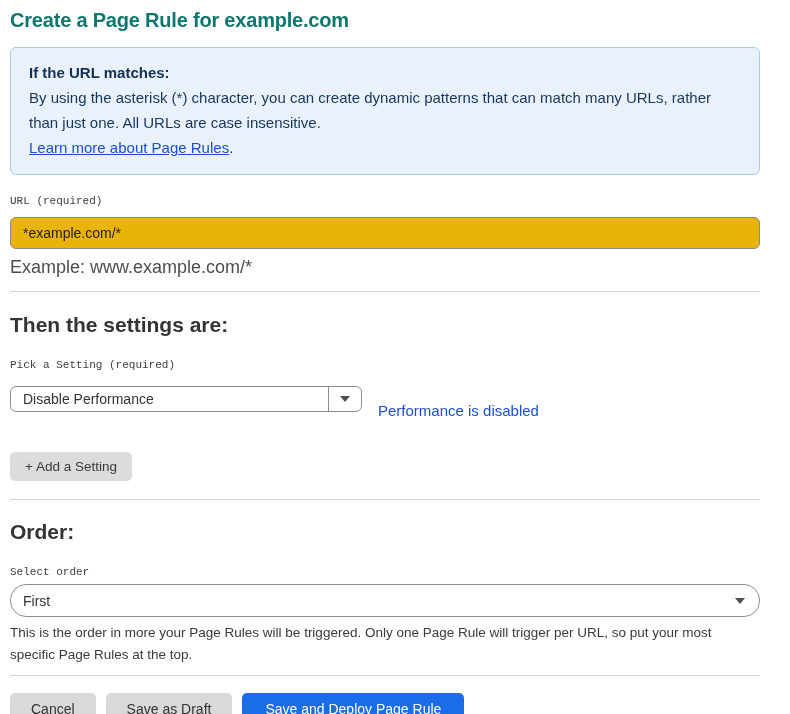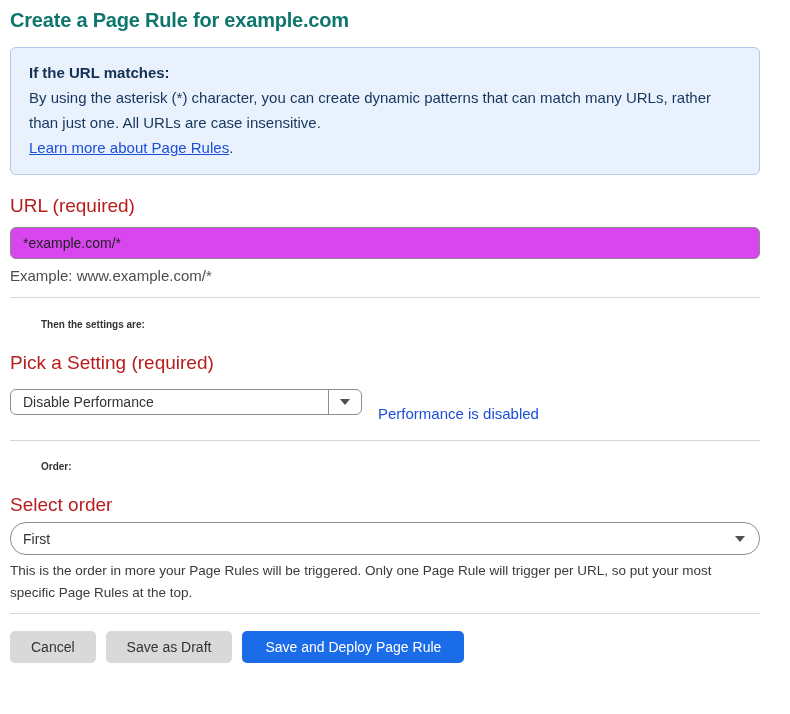--- a/index.html
+++ b/index.html
@@ -24,41 +24,41 @@
     border: 1px solid #abcbe9;
     border-radius: 6px;
     padding: 12px 18px 14px 18px;
     color: #16355f;
     font-size: 15px;
     line-height: 25px;
   }
   .info-box .info-heading { font-size: 15px; font-weight: 700; color: #132f54; }
   .info-box .info-link { color: #1d4ed8; text-decoration: underline; cursor: pointer; }
 
-  .field-label { margin-top: 20px; font-size: 19px; color: #b91c1c; }
+  .field-label { margin-top: 20px; font-size: 11px; color: #404040; font-family: Liberation Mono, monospace; }
 
   .url-input {
     display: block;
     margin-top: 10px;
     width: 100%; height: 32px;
-    background: #d946ef;
+    background: #eab308;
     border: 1px solid #8a8a8a;
     border-radius: 6px;
     padding: 0 12px;
     font-size: 14px; color: #1f1f1f;
     font-family: "Liberation Sans", sans-serif;
     outline: none;
   }
-  .example-text { margin-top: 8px; font-size: 15px; color: #4d4d4d; }
+  .example-text { margin-top: 8px; font-size: 18px; color: #4d4d4d; }
 
   .divider { border: none; border-top: 1px solid #d6d6d6; margin-top: 13px; }
   .divider.d2 { margin-top: 18px; }
   .divider.d3 { margin-top: 9px; }
 
-  .section-heading { margin-top: 21px; font-size: 10px; font-weight: 700; color: #333333; margin-left: 31px; }
+  .section-heading { margin-top: 21px; font-size: 21px; font-weight: 700; color: #333333; }
 
   .setting-row { display: flex; align-items: center; margin-top: 7px; }
 
   .select-box {
     display: flex; align-items: center;
     height: 26px;
     background: #ffffff;
     border: 1px solid #8f8f8f;
     border-radius: 6px;
     font-size: 14px; color: #333333;
@@ -129,20 +129,21 @@
   <div class="setting-row">
     <div class="select-box select-setting">
       <span class="select-value">Disable Performance</span>
       <span class="select-arrow-seg">
         <span class="tri-down"></span>
       </span>
     </div>
     <span class="status-text">Performance is disabled</span>
   </div>
 
+  <button class="btn btn-add">+ Add a Setting</button>
 
   <hr class="divider d2">
 
   <div class="section-heading" style="margin-top:20px;">Order:</div>
 
   <div class="field-label" style="margin-top:22px;">Select order</div>
 
   <div class="select-box select-order">
     <span class="select-value">First</span>
     <span class="order-arrow">

